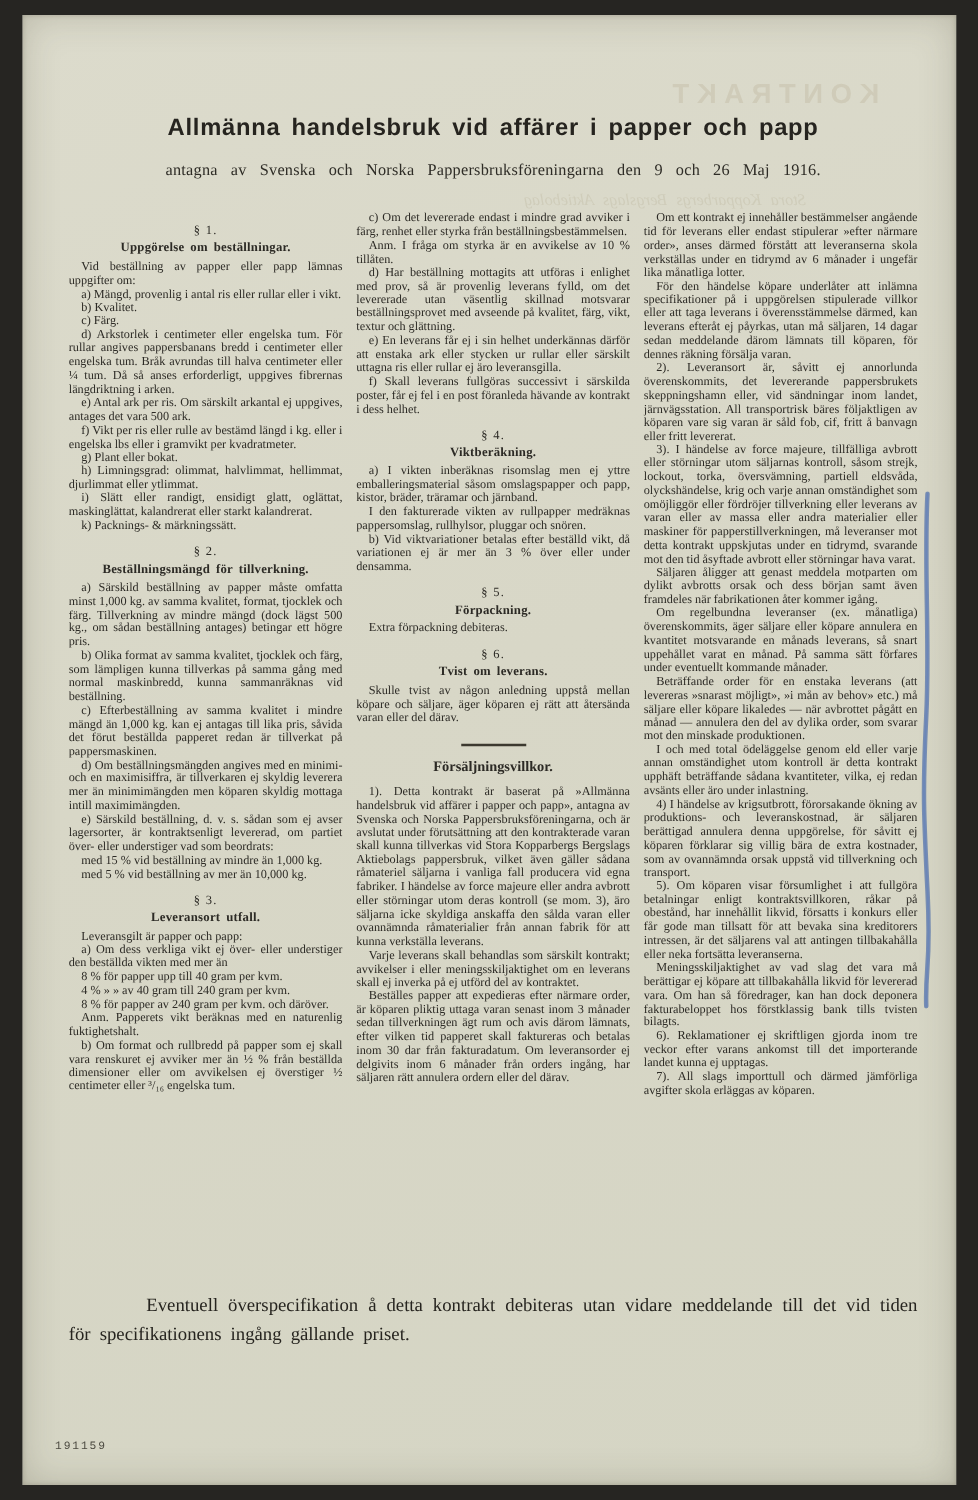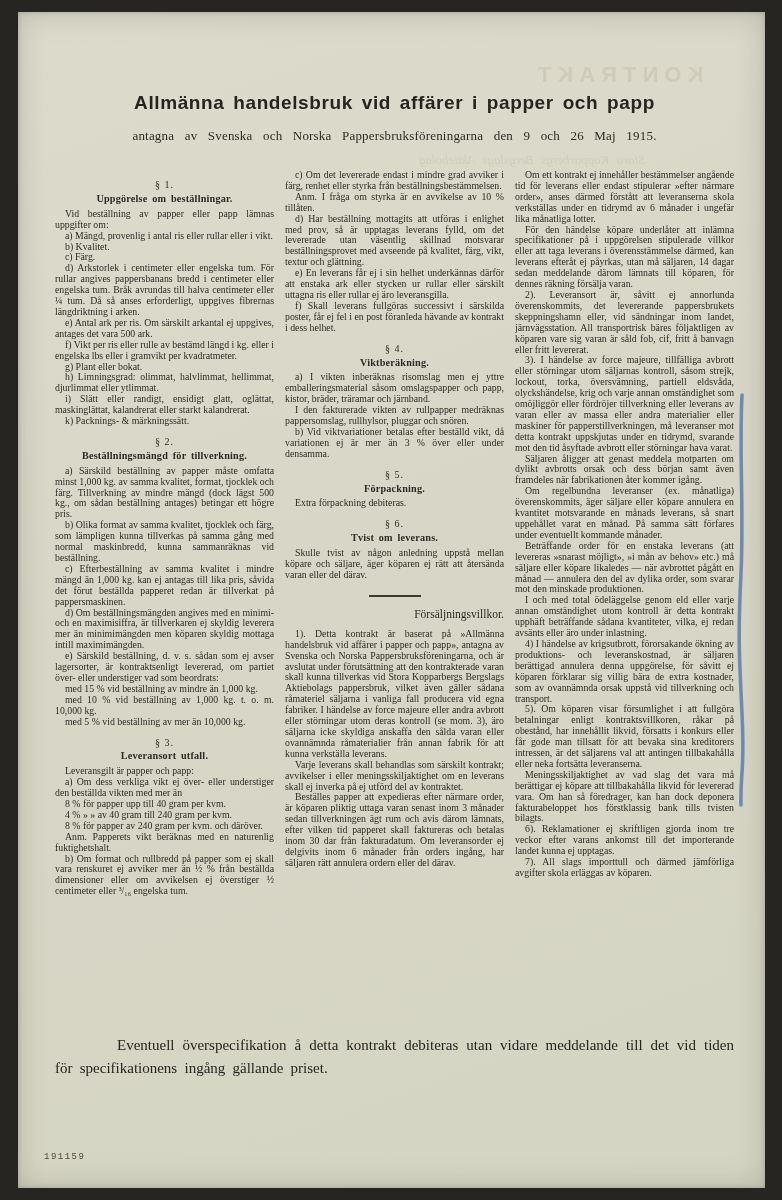--- a/index.html
+++ b/index.html
@@ -62,22 +62,22 @@
   }
   .heading{
     text-align:center;
     font-weight:bold;
     margin:0 0 4px !important;
     font-size:10.2px;
     word-spacing:2px;
     letter-spacing:.2px;
   }
   .vheading{
-    text-align:right;
-    font-weight:normal;
+    text-align:center;
+    font-weight:bold;
     margin:0 0 9px !important;
     font-size:11.5px;
     word-spacing:1px;
   }
   .rule{
     width:52px;
     border-top:2px solid #3c392f;
     margin:14px auto 12px;
     height:0;
   }
@@ -131,21 +131,21 @@
 </head>
 <body>
 
 <div class="paper">
 
   <div class="ghost ghost-word">KONTRAKT</div>
   <div class="ghost ghost-line">Stora Kopparbergs Bergslags Aktiebolag</div>
 
   <div class="content">
     <h1 class="doc-title">Allmänna handelsbruk vid affärer i papper och papp</h1>
-    <p class="doc-subtitle">antagna av Svenska och Norska Pappersbruksföreningarna den 9 och 26 Maj 1915.</p>
+    <p class="doc-subtitle">antagna av Svenska och Norska Pappersbruksföreningarna den 9 och 26 Maj 1916.</p>
 
     <div class="columns">
       <div class="column" id="col-0">
           <p class="section">§ 1.</p>
           <p class="heading">Uppgörelse om beställningar.</p>
           <p class="para">Vid beställning av papper eller papp lämnas uppgifter om:</p>
           <p class="para">a) Mängd, provenlig i antal ris eller rullar eller i vikt.</p>
           <p class="para">b) Kvalitet.</p>
           <p class="para">c) Färg.</p>
           <p class="para">d) Arkstorlek i centimeter eller engelska tum. För rullar angives pappersbanans bredd i centimeter eller engelska tum. Bråk avrundas till halva centimeter eller ¼ tum. Då så anses erforderligt, uppgives fibrernas längdriktning i arken.</p>
@@ -156,36 +156,35 @@
           <p class="para">i) Slätt eller randigt, ensidigt glatt, oglättat, maskinglättat, kalandrerat eller starkt kalandrerat.</p>
           <p class="para">k) Packnings- &amp; märkningssätt.</p>
           <p class="section">§ 2.</p>
           <p class="heading">Beställningsmängd för tillverkning.</p>
           <p class="para">a) Särskild beställning av papper måste omfatta minst 1,000 kg. av samma kvalitet, format, tjocklek och färg. Tillverkning av mindre mängd (dock lägst 500 kg., om sådan beställning antages) betingar ett högre pris.</p>
           <p class="para">b) Olika format av samma kvalitet, tjocklek och färg, som lämpligen kunna tillverkas på samma gång med normal maskinbredd, kunna sammanräknas vid beställning.</p>
           <p class="para">c) Efterbeställning av samma kvalitet i mindre mängd än 1,000 kg. kan ej antagas till lika pris, såvida det förut beställda papperet redan är tillverkat på pappersmaskinen.</p>
           <p class="para">d) Om beställningsmängden angives med en minimi- och en maximisiffra, är tillverkaren ej skyldig leverera mer än minimimängden men köparen skyldig mottaga intill maximimängden.</p>
           <p class="para">e) Särskild beställning, d. v. s. sådan som ej avser lagersorter, är kontraktsenligt levererad, om partiet över- eller understiger vad som beordrats:</p>
           <p class="para">med 15 % vid beställning av mindre än 1,000 kg.</p>
-          <p class="para">med 10 % vid beställning av 1,000 kg. t. o. m. 10,000 kg.</p>
           <p class="para">med 5 % vid beställning av mer än 10,000 kg.</p>
           <p class="section">§ 3.</p>
           <p class="heading">Leveransort utfall.</p>
           <p class="para">Leveransgilt är papper och papp:</p>
           <p class="para">a) Om dess verkliga vikt ej över- eller understiger den beställda vikten med mer än</p>
           <p class="para">8 % för papper upp till 40 gram per kvm.</p>
           <p class="para">4 % »  » av 40 gram till 240 gram per kvm.</p>
           <p class="para">8 % för papper av 240 gram per kvm. och däröver.</p>
           <p class="para">Anm. Papperets vikt beräknas med en naturenlig fuktighetshalt.</p>
           <p class="para">b) Om format och rullbredd på papper som ej skall vara renskuret ej avviker mer än ½ % från beställda dimensioner eller om avvikelsen ej överstiger ½ centimeter eller ³/₁₆ engelska tum.</p>
         </div>
       <div class="column" id="col-1">
           <p class="para">c) Om det levererade endast i mindre grad avviker i färg, renhet eller styrka från beställningsbestämmelsen.</p>
           <p class="para">Anm. I fråga om styrka är en avvikelse av 10 % tillåten.</p>
-          <p class="para">d) Har beställning mottagits att utföras i enlighet med prov, så är upptagas leverans fylld, om det levererade utan väsentlig skillnad motsvarar beställningsprovet med avseende på kvalitet, färg, vikt, textur och glättning.</p>
+          <p class="para">d) Har beställning mottagits att utföras i enlighet med prov, så är provenlig leverans fylld, om det levererade utan väsentlig skillnad motsvarar beställningsprovet med avseende på kvalitet, färg, vikt, textur och glättning.</p>
           <p class="para">e) En leverans får ej i sin helhet underkännas därför att enstaka ark eller stycken ur rullar eller särskilt uttagna ris eller rullar ej äro leveransgilla.</p>
           <p class="para">f) Skall leverans fullgöras successivt i särskilda poster, får ej fel i en post föranleda hävande av kontrakt i dess helhet.</p>
           <p class="section">§ 4.</p>
           <p class="heading">Viktberäkning.</p>
           <p class="para">a) I vikten inberäknas risomslag men ej yttre emballeringsmaterial såsom omslagspapper och papp, kistor, bräder, träramar och järnband.</p>
           <p class="para">I den fakturerade vikten av rullpapper medräknas pappersomslag, rullhylsor, pluggar och snören.</p>
           <p class="para">b) Vid viktvariationer betalas efter beställd vikt, då variationen ej är mer än 3 % över eller under densamma.</p>
           <p class="section">§ 5.</p>
           <p class="heading">Förpackning.</p>
           <p class="para">Extra förpackning debiteras.</p>

